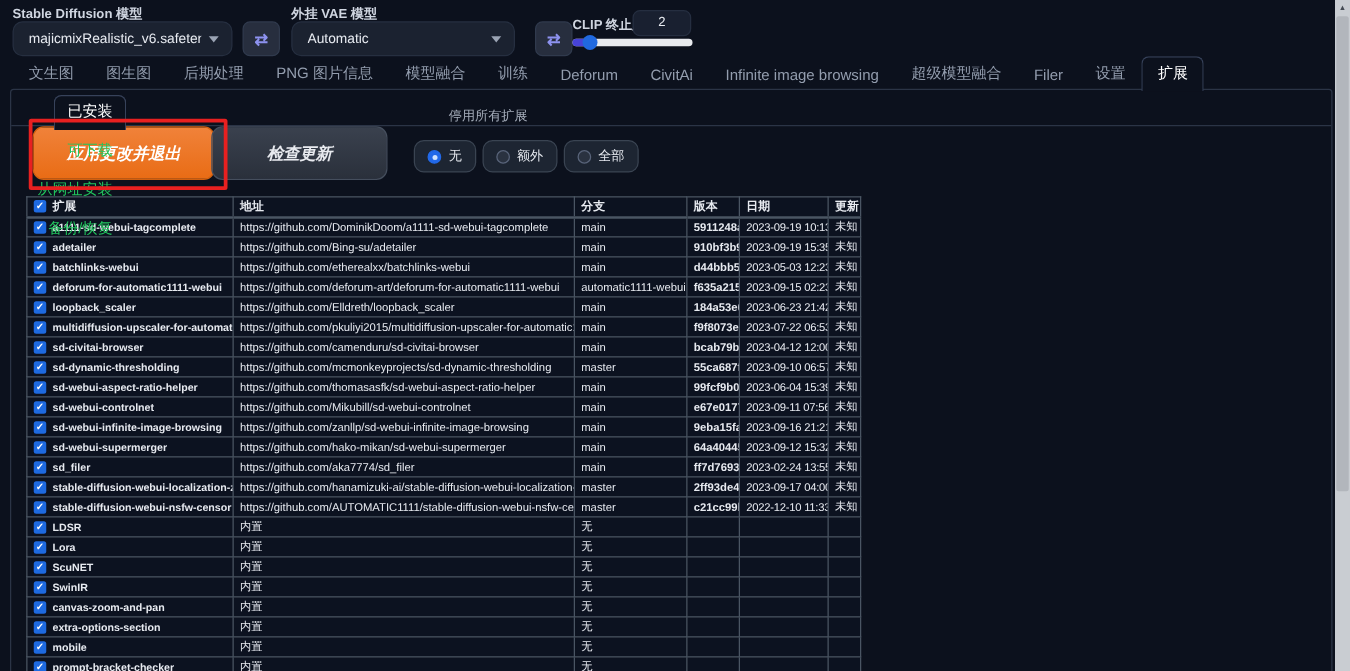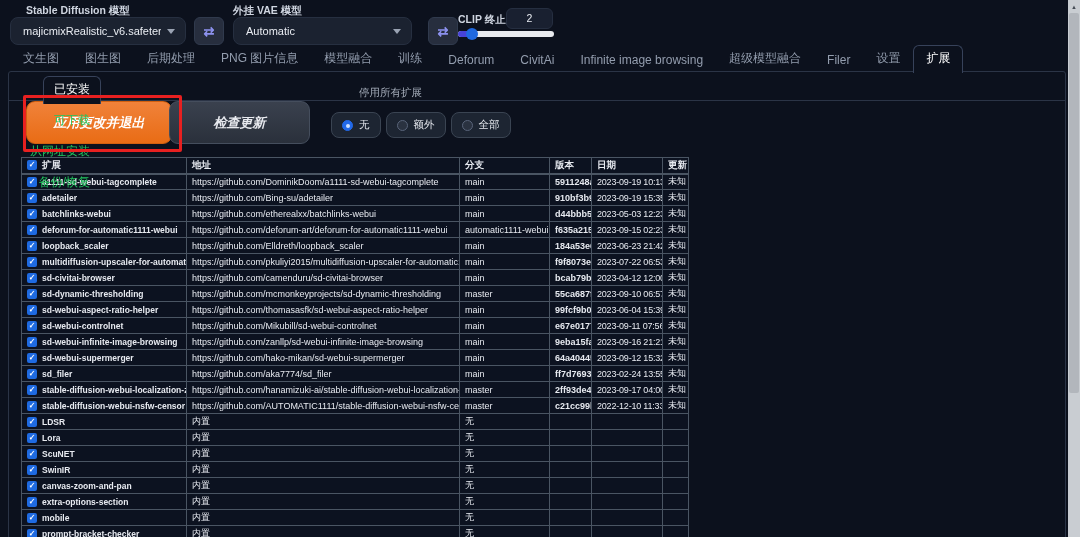--- a/index.html
+++ b/index.html
@@ -5,21 +5,21 @@
   * { box-sizing: border-box; margin: 0; padding: 0; }
   html,body { width:1080px; height:537px; overflow:hidden; }
   body {
     background:#0c111d;
     font-family:"Liberation Sans", sans-serif;
     color:#e7eaf0;
     position:relative;
   }
   
   .fld-label { position:absolute; font-size:10.5px; font-weight:600; color:#cfd5e0; }
-  #sd-label  { left:26px;  top:4px; }
+  #sd-label  { left:10px;  top:4px; }
   #vae-label { left:233px; top:4px; }
   .dropdown {
     position:absolute; top:17px; height:28px;
     background:#1b2230; border:1px solid #262f40; border-radius:8px;
     display:flex; align-items:center; padding:0 10px 0 12px;
     font-size:11px; color:#e9ecf2; cursor:pointer;
   }
   #sd-dropdown  { left:10px;  width:176px; }
   #vae-dropdown { left:233px; width:179px; }
   .dd-value { flex:1; white-space:nowrap; overflow:hidden; }

